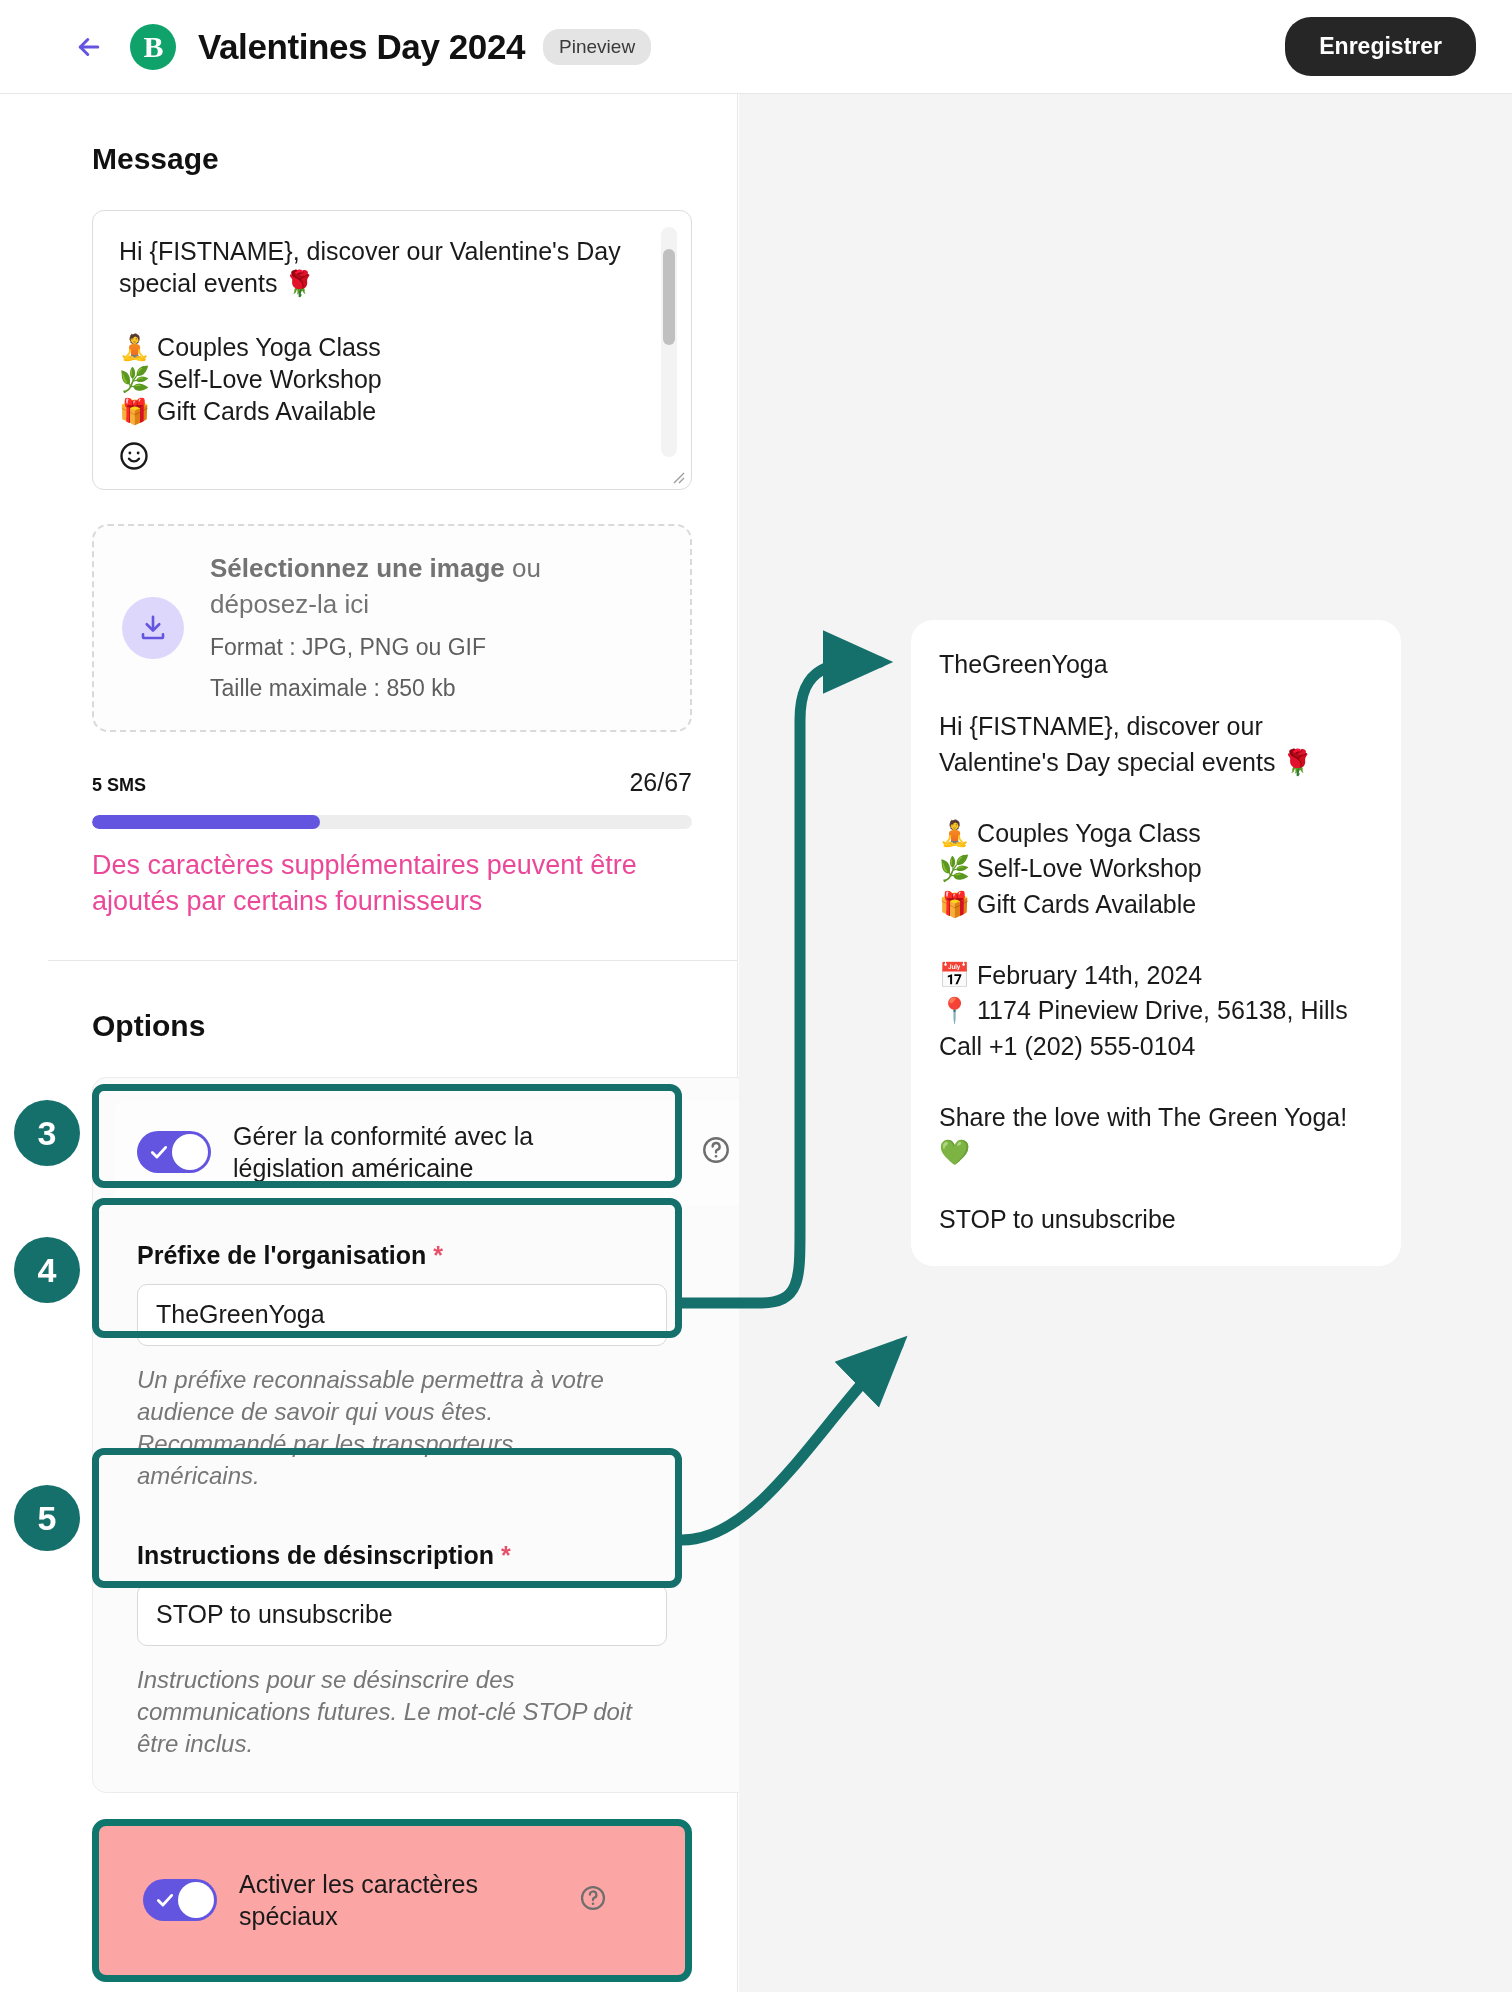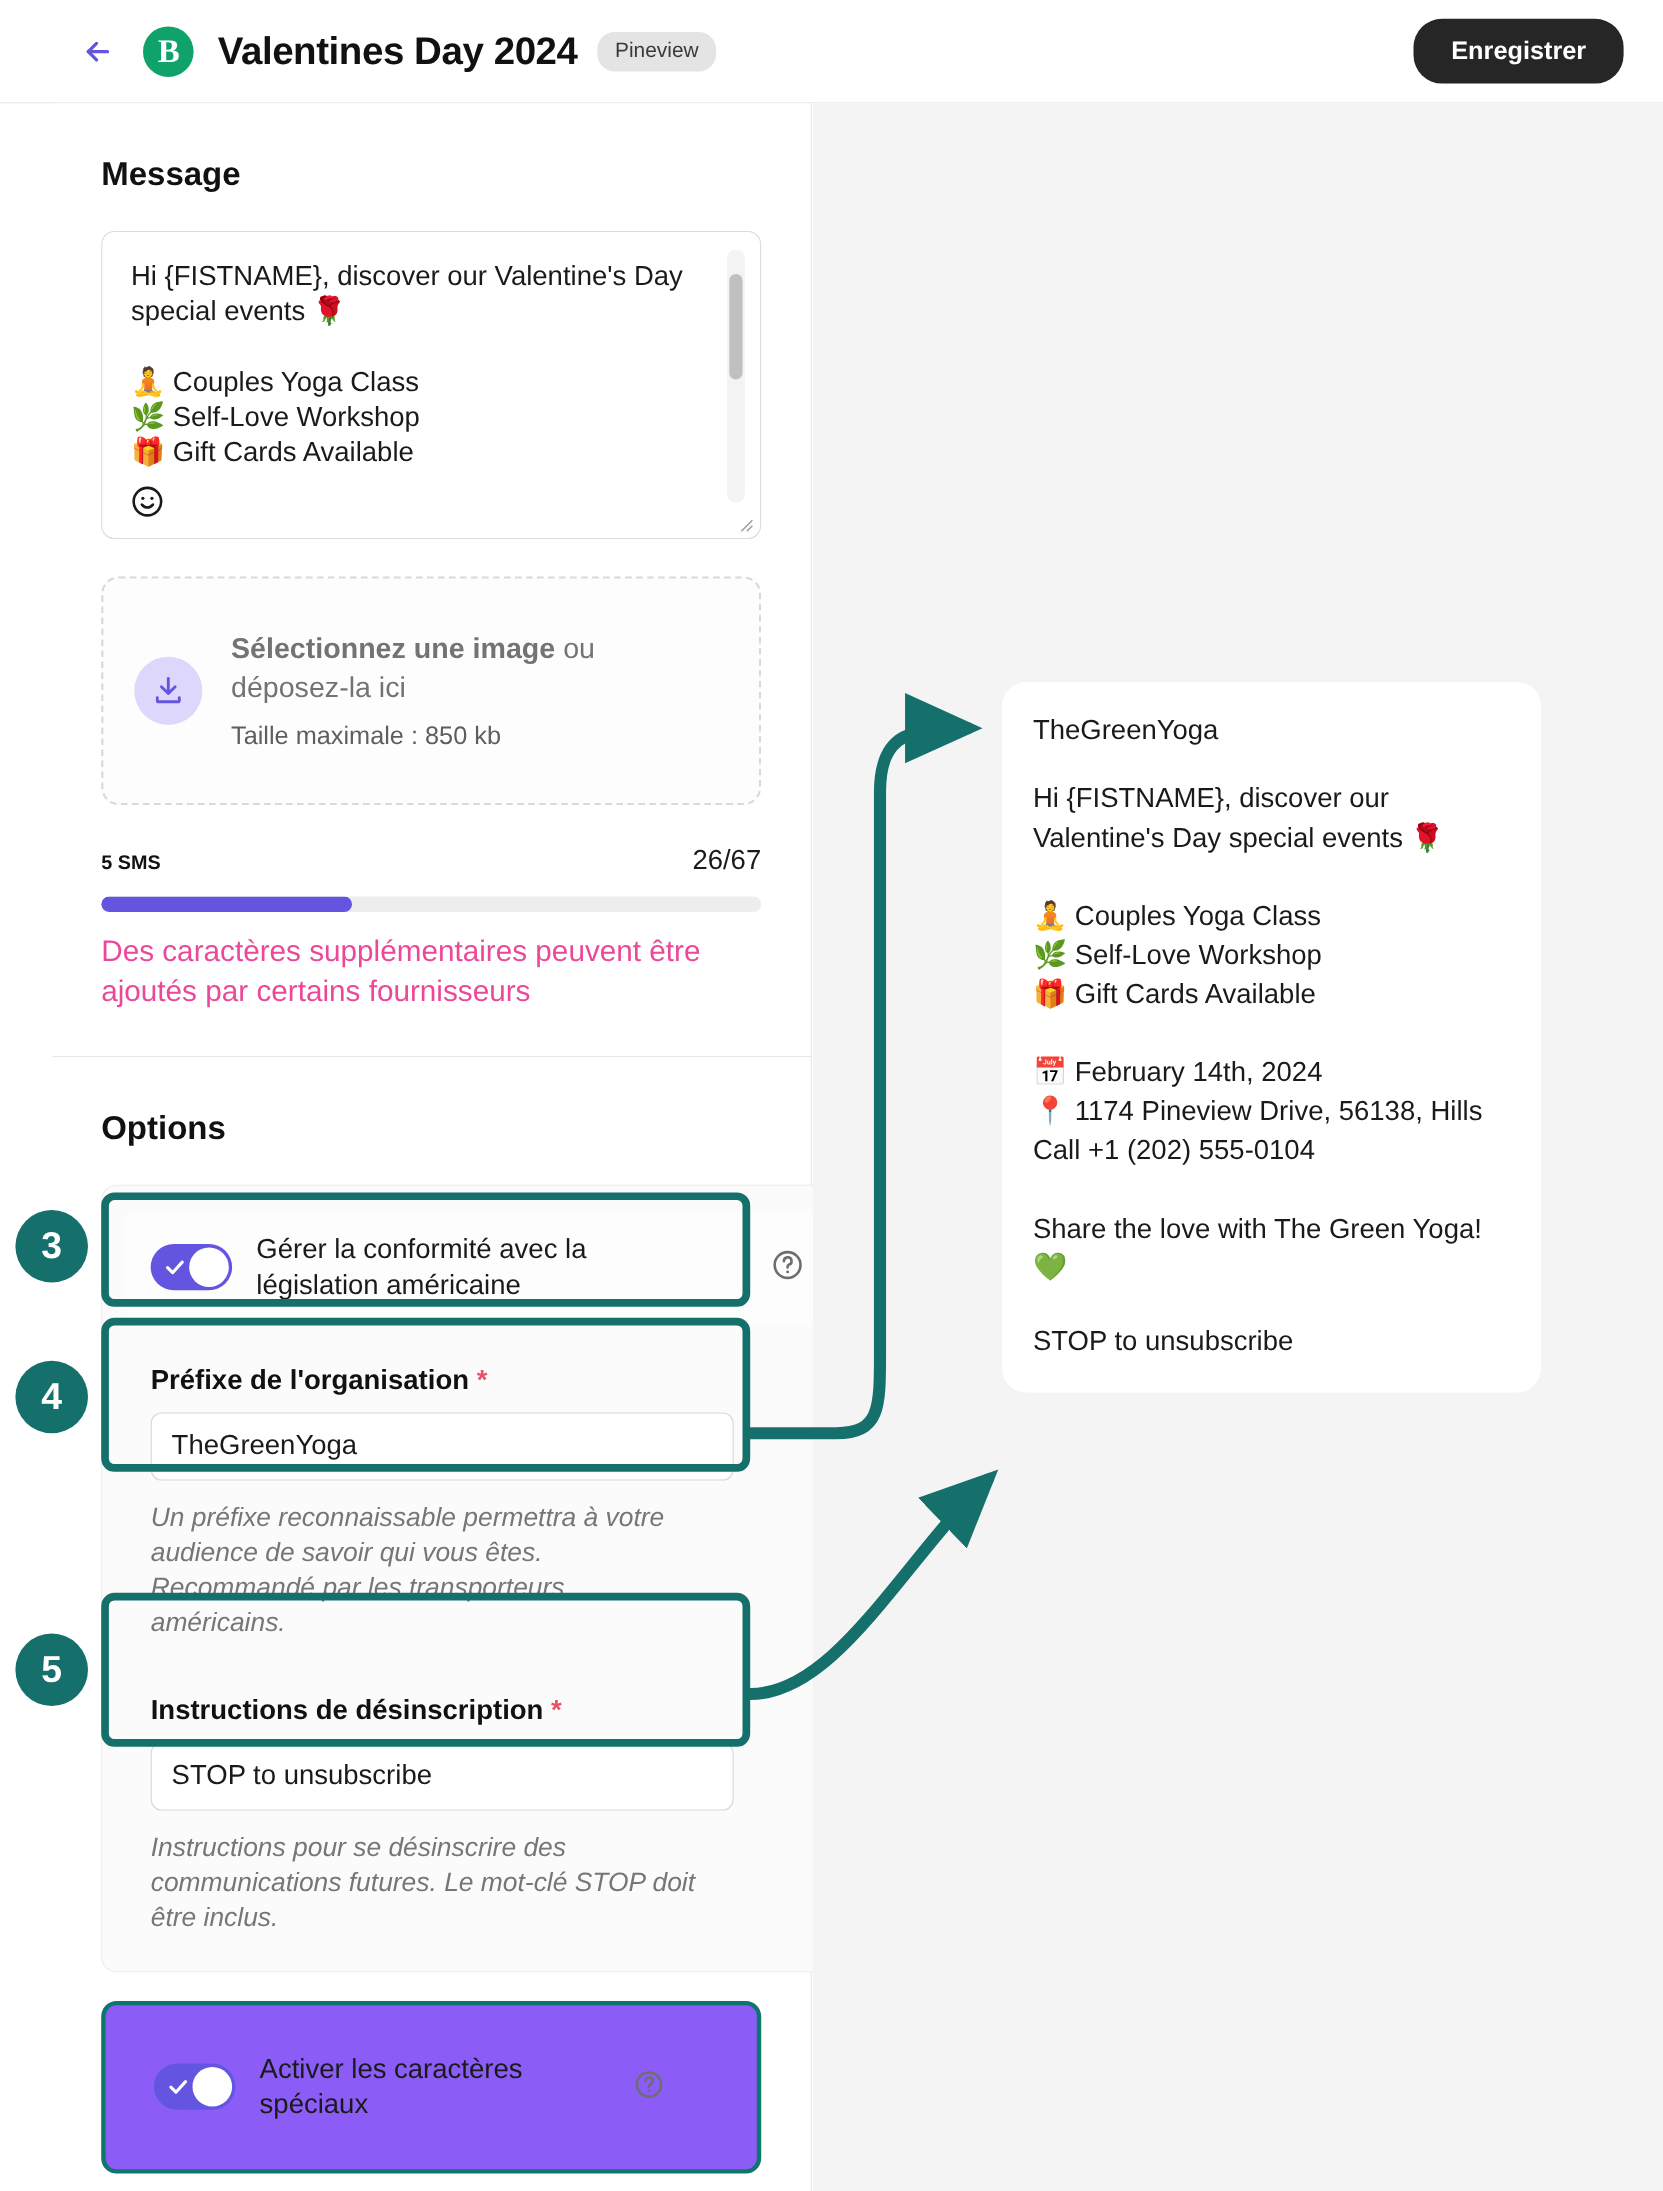--- a/index.html
+++ b/index.html
@@ -301,23 +301,23 @@
     font-size: 24px;
     color: #767676;
     line-height: 1.34;
     max-width: 520px;
     padding-left: 22px;
     font-style: italic;
   }
   .spacer-card {
     margin-top: 26px;
     width: 600px;
-    border: 4px solid #0f766e;
+    border: 7px solid #0f766e;
     border-radius: 14px;
-    background: #8b5cf6;
+    background: #fca5a5;
     padding: 22px;
   }
 
   
   .hl {
     position: absolute;
     border: 7px solid #15706c;
     border-radius: 12px;
     pointer-events: none;
     z-index: 40;
@@ -419,20 +419,21 @@
     <div class="upload-box">
       <div class="upload-icon">
         <svg width="30" height="30" viewBox="0 0 24 24" fill="none" stroke="currentColor" stroke-width="2.1" stroke-linecap="round" stroke-linejoin="round">
           <path d="M12 3v10"></path>
             <polyline points="7 9 12 14 17 9"></polyline>
             <path d="M4 17v2a1 1 0 0 0 1 1h14a1 1 0 0 0 1-1v-2"></path>
         </svg>
       </div>
       <div class="upload-text">
         <div class="upload-main"><b>Sélectionnez une image</b><span> ou déposez-la ici</span></div>
+        <div class="upload-sub">Format : JPG, PNG ou GIF</div>
         <div class="upload-sub">Taille maximale : 850 kb</div>
       </div>
     </div>
 
     <div class="counter-row">
       <div class="counter-left">5 SMS</div>
       <div class="counter-right">26/67</div>
     </div>
     <div class="progress-track">
       <div class="progress-fill" id="progressFill" style="width: 38%;"></div>

